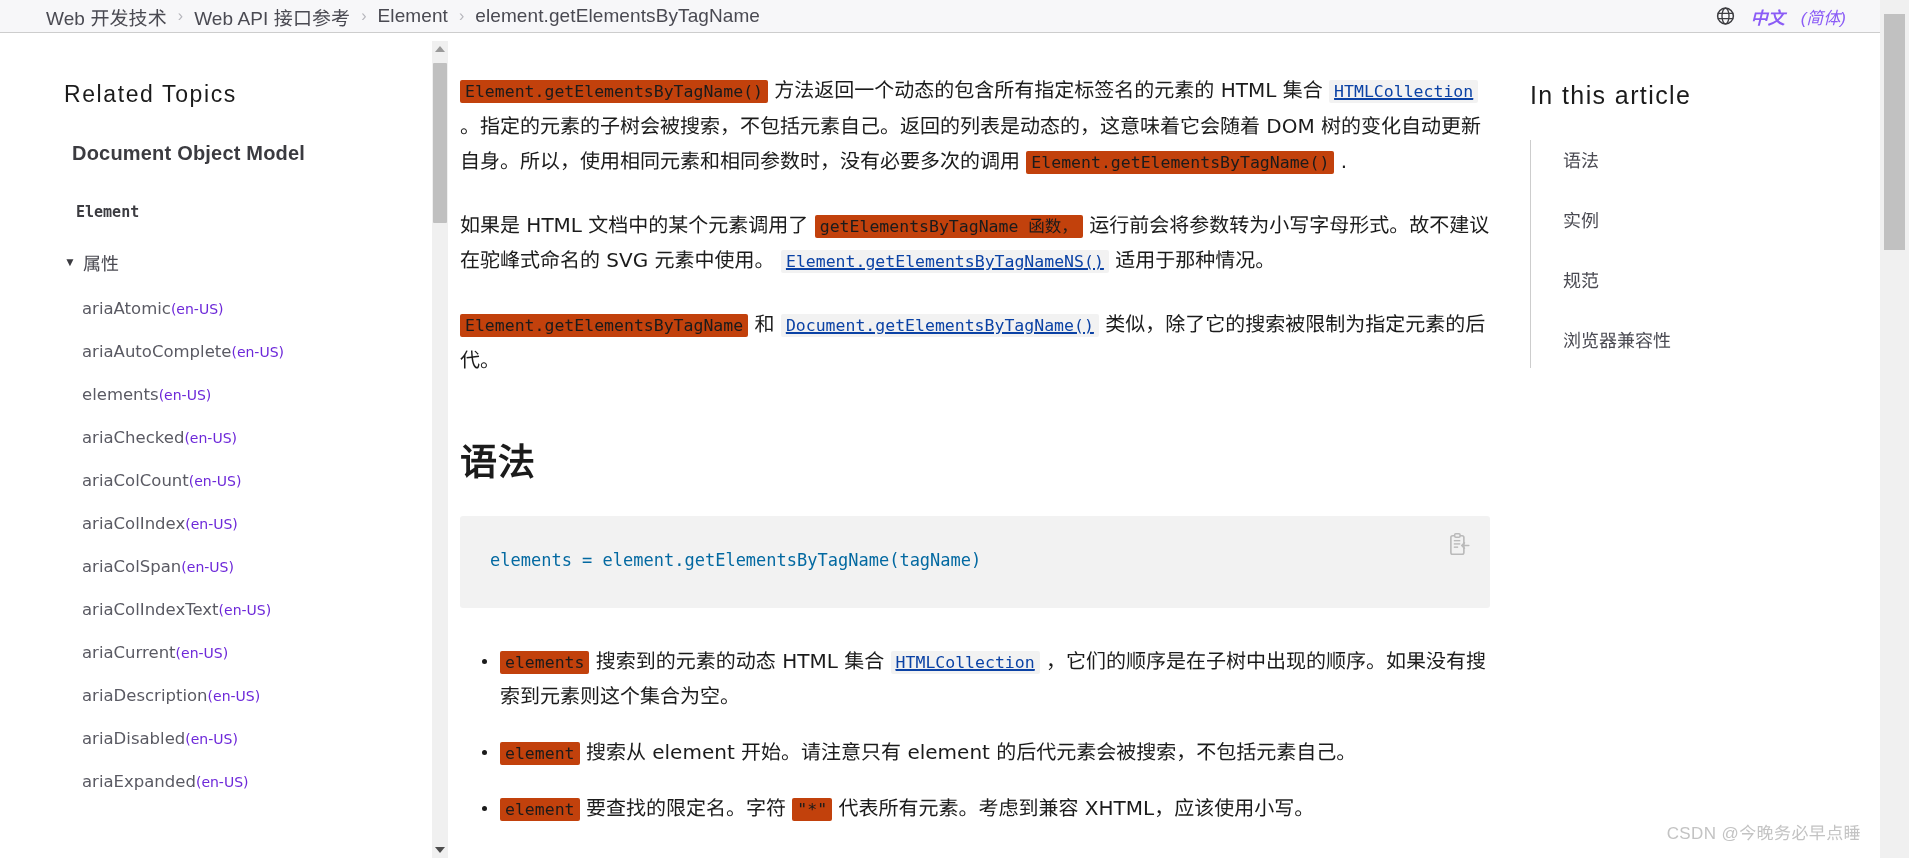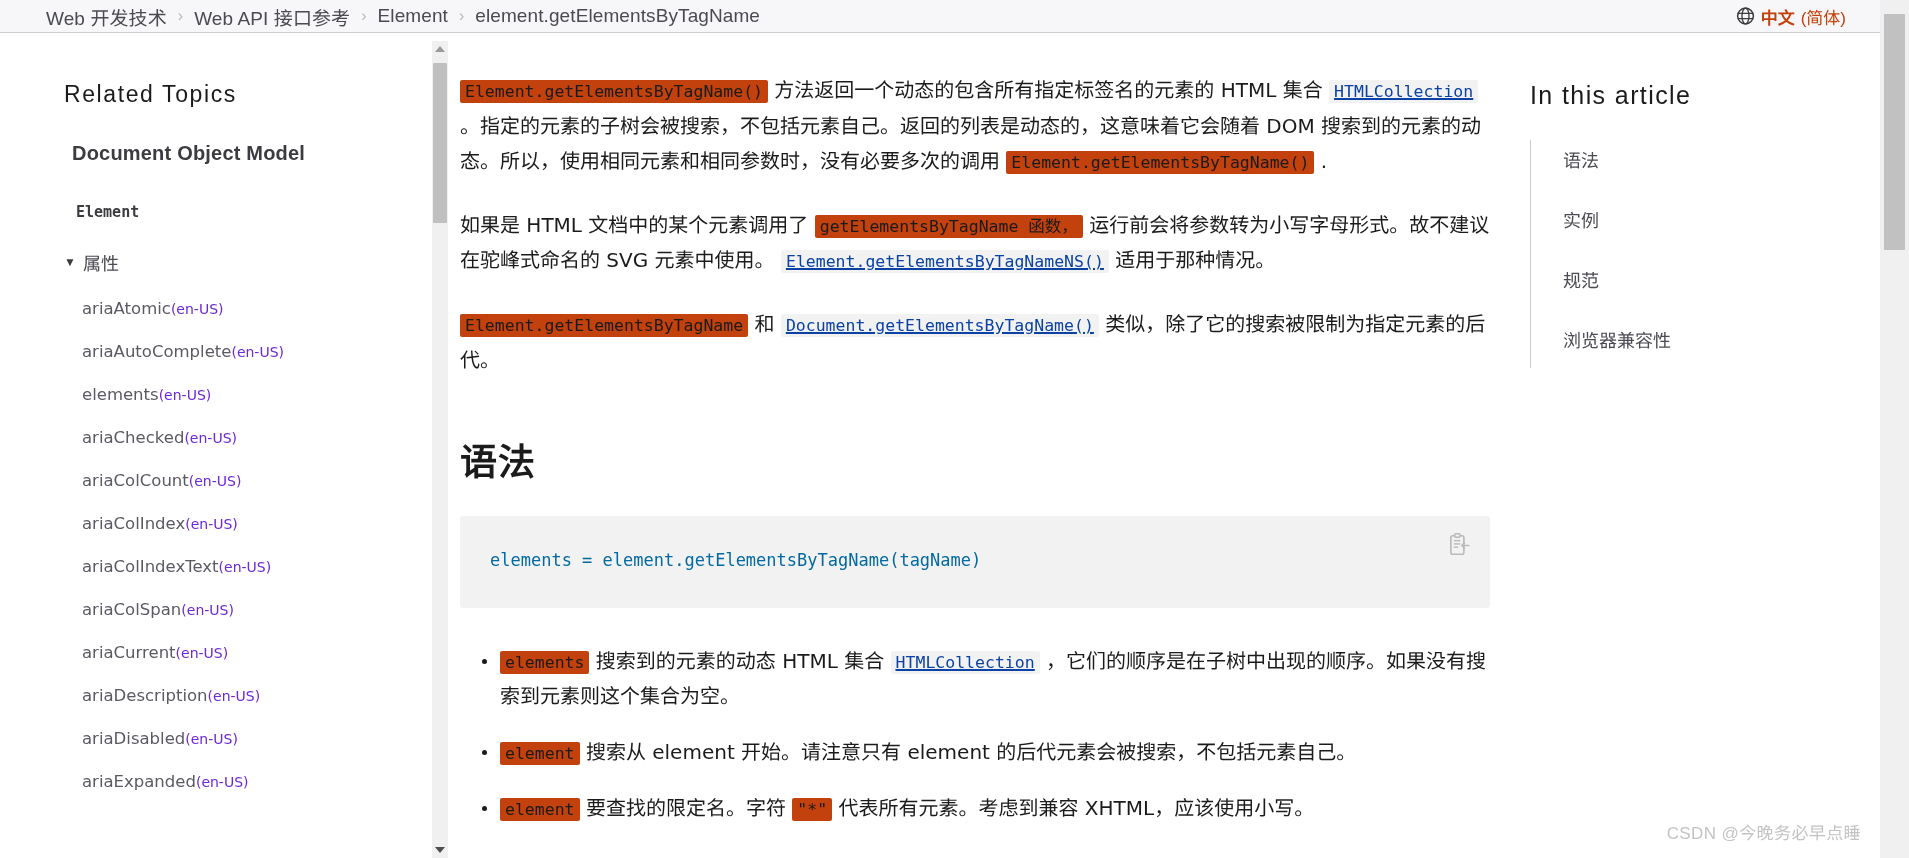--- a/index.html
+++ b/index.html
@@ -54,25 +54,26 @@
     font-size: 16px;
     line-height: 1;
   }
   .lang-switch {
     position: absolute;
     right: 34px;
     top: 50%;
     transform: translateY(-50%);
     display: flex;
     align-items: center;
-    gap: 6px;
+    gap: 16px;
     font-size: 17px;
-    color: #c2410c;
+    color: #8b5cf6;
     font-weight: 700;
     cursor: pointer;
+    font-style: italic;
   }
   .lang-switch .paren { font-weight: 400; }
   .globe {
     width: 19px; height: 19px;
     display: inline-block;
     vertical-align: middle;
   }
 
   
   .sidebar {
@@ -375,24 +376,24 @@
       <div class="sb-item">
         <span>ariaChecked</span><span class="lang-tag">(en-US)</span>
       </div>
       <div class="sb-item">
         <span>ariaColCount</span><span class="lang-tag">(en-US)</span>
       </div>
       <div class="sb-item">
         <span>ariaColIndex</span><span class="lang-tag">(en-US)</span>
       </div>
       <div class="sb-item">
+        <span>ariaColSpan</span><span class="lang-tag">(en-US)</span>
+      </div>
+      <div class="sb-item">
         <span>ariaColIndexText</span><span class="lang-tag">(en-US)</span>
-      </div>
-      <div class="sb-item">
-        <span>ariaColSpan</span><span class="lang-tag">(en-US)</span>
       </div>
       <div class="sb-item">
         <span>ariaCurrent</span><span class="lang-tag">(en-US)</span>
       </div>
       <div class="sb-item">
         <span>ariaDescription</span><span class="lang-tag">(en-US)</span>
       </div>
       <div class="sb-item">
         <span>ariaDisabled</span><span class="lang-tag">(en-US)</span>
       </div>
@@ -407,21 +408,21 @@
         <span class="tri up"></span>
       </div>
     <div class="sb-thumb"></div>
     <div class="sb-arrow down">
         <span class="tri down"></span>
       </div>
   </div>
 
   <main class="article">
 
-    <p class="first"><code class="ic">Element.getElementsByTagName()</code><span> 方法返回一个动态的包含所有指定标签名的元素的 HTML 集合 </span><a class="doclink" href="#"><code class="ic">HTMLCollection</code></a><span> 。指定的元素的子树会被搜索，不包括元素自己。返回的列表是动态的，这意味着它会随着 DOM 搜索到的元素的动态。所以，使用相同元素和相同参数时，没有必要多次的调用 </span><code class="ic">Element.getElementsByTagName()</code><span> .</span></p>
+    <p class="first"><code class="ic">Element.getElementsByTagName()</code><span> 方法返回一个动态的包含所有指定标签名的元素的 HTML 集合 </span><a class="doclink" href="#"><code class="ic">HTMLCollection</code></a><span> 。指定的元素的子树会被搜索，不包括元素自己。返回的列表是动态的，这意味着它会随着 DOM 树的变化自动更新自身。所以，使用相同元素和相同参数时，没有必要多次的调用 </span><code class="ic">Element.getElementsByTagName()</code><span> .</span></p>
 
     <p><span>如果是 HTML 文档中的某个元素调用了 </span><code class="ic">getElementsByTagName 函数，</code><span> 运行前会将参数转为小写字母形式。故不建议在驼峰式命名的 SVG 元素中使用。 </span><a class="doclink" href="#"><code class="ic">Element.getElementsByTagNameNS()</code></a><span> 适用于那种情况。</span></p>
 
     <p><code class="ic">Element.getElementsByTagName</code><span> 和 </span><a class="doclink" href="#"><code class="ic">Document.getElementsByTagName()</code></a><span> 类似，除了它的搜索被限制为指定元素的后代。</span></p>
 
     <h2 class="section">语法</h2>
 
     <div class="codeblock">
       <pre>elements = element.getElementsByTagName(tagName)</pre>
       <span class="copy-btn">

